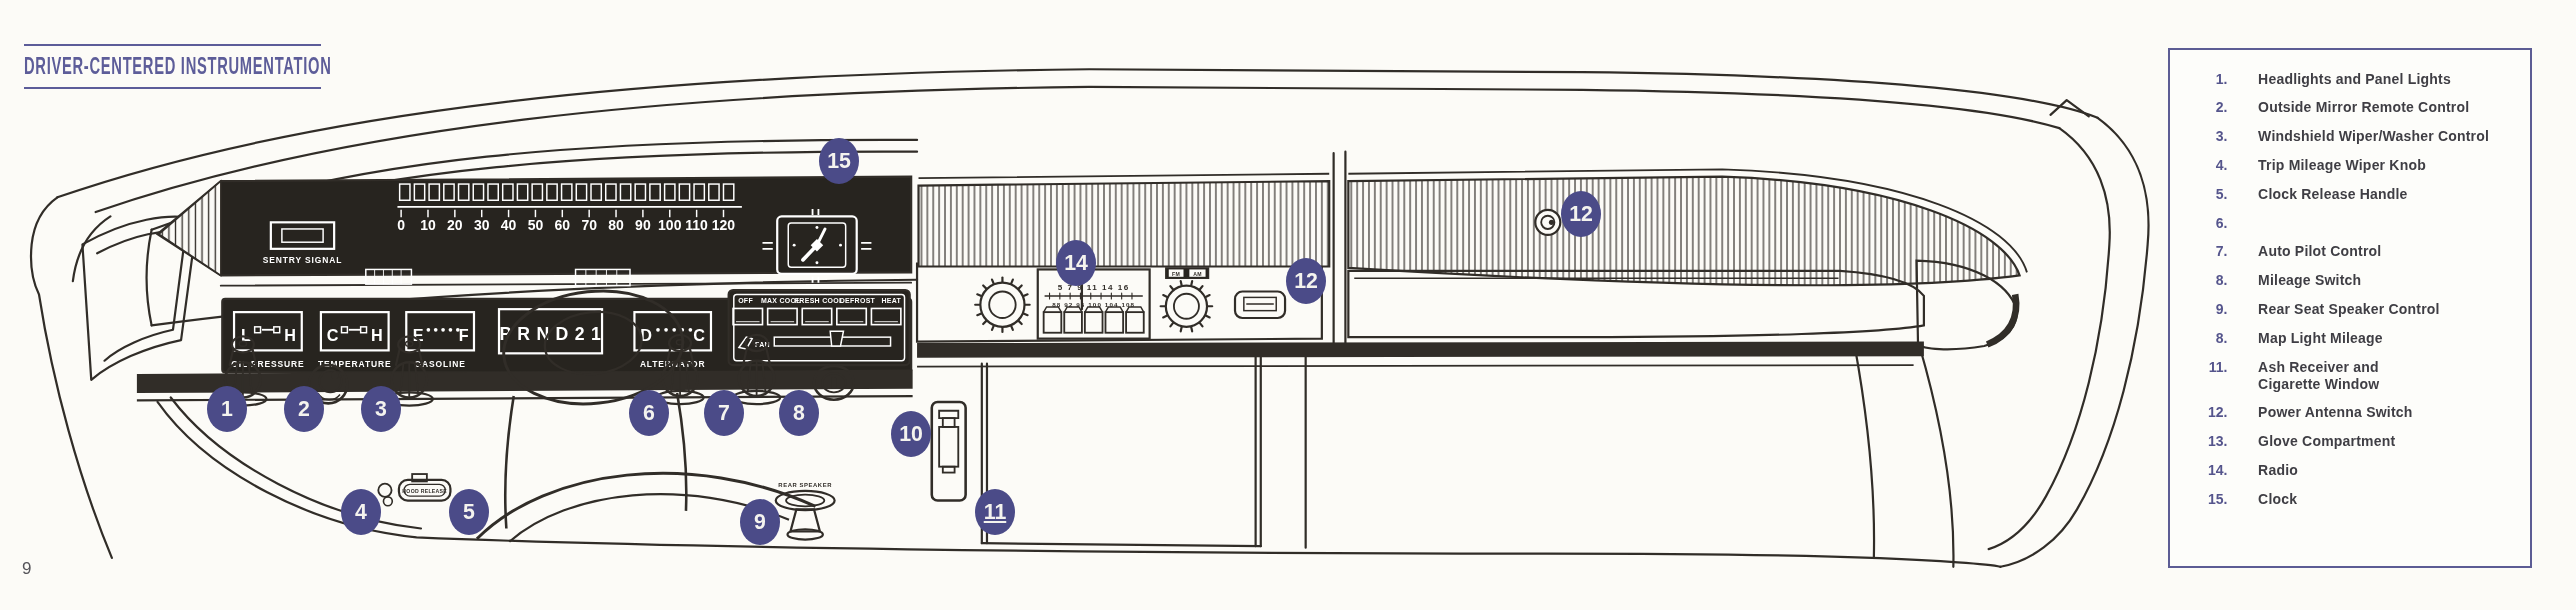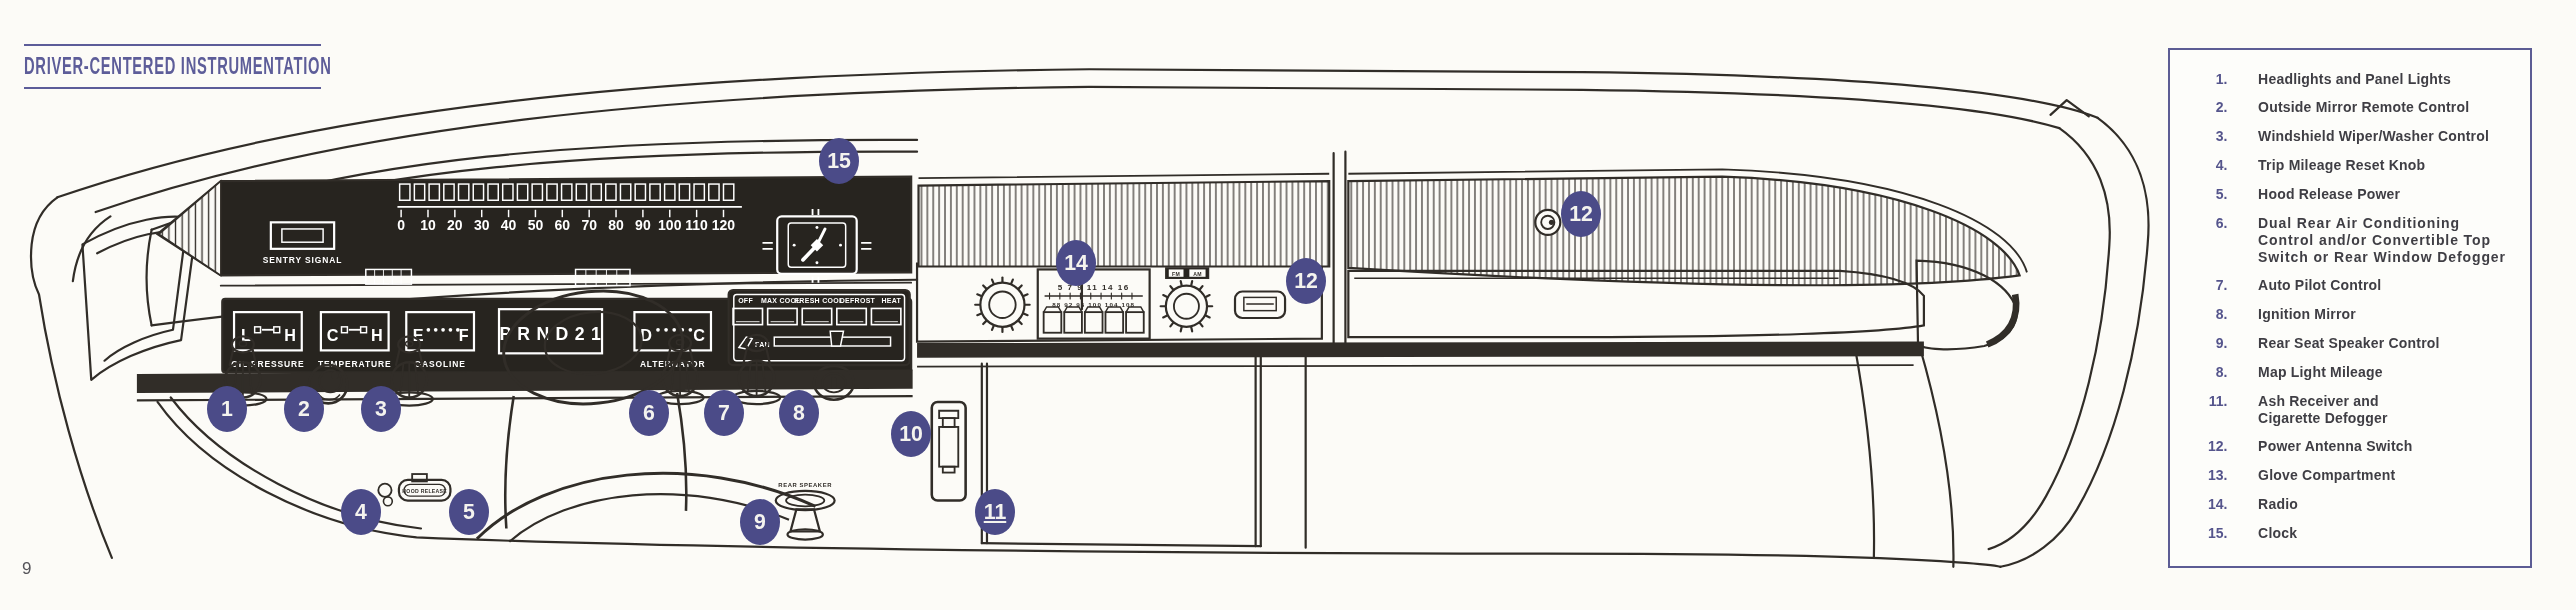--- a/index.html
+++ b/index.html
@@ -449,52 +449,49 @@
         <div class="legend-item">
           <span class="legend-num">2.</span>
           <span class="legend-label">Outside Mirror Remote Control</span>
         </div>
         <div class="legend-item">
           <span class="legend-num">3.</span>
           <span class="legend-label">Windshield Wiper/Washer Control</span>
         </div>
         <div class="legend-item">
           <span class="legend-num">4.</span>
-          <span class="legend-label">Trip Mileage Reset Knob</span>
+          <span class="legend-label">Trip Mileage Wiper Knob</span>
         </div>
         <div class="legend-item">
           <span class="legend-num">5.</span>
-          <span class="legend-label">Hood Release Power</span>
+          <span class="legend-label">Clock Release Handle</span>
         </div>
         <div class="legend-item">
           <span class="legend-num">6.</span>
-          <span class="legend-label">Dual Rear Air Conditioning
-Control and/or Convertible Top
-Switch or Rear Window Defogger</span>
         </div>
         <div class="legend-item">
           <span class="legend-num">7.</span>
           <span class="legend-label">Auto Pilot Control</span>
         </div>
         <div class="legend-item">
           <span class="legend-num">8.</span>
-          <span class="legend-label">Ignition Mirror</span>
+          <span class="legend-label">Mileage Switch</span>
         </div>
         <div class="legend-item">
           <span class="legend-num">9.</span>
           <span class="legend-label">Rear Seat Speaker Control</span>
         </div>
         <div class="legend-item">
           <span class="legend-num">8.</span>
           <span class="legend-label">Map Light Mileage</span>
         </div>
         <div class="legend-item">
           <span class="legend-num">11.</span>
           <span class="legend-label">Ash Receiver and
-Cigarette Defogger</span>
+Cigarette Window</span>
         </div>
         <div class="legend-item">
           <span class="legend-num">12.</span>
           <span class="legend-label">Power Antenna Switch</span>
         </div>
         <div class="legend-item">
           <span class="legend-num">13.</span>
           <span class="legend-label">Glove Compartment</span>
         </div>
         <div class="legend-item">

